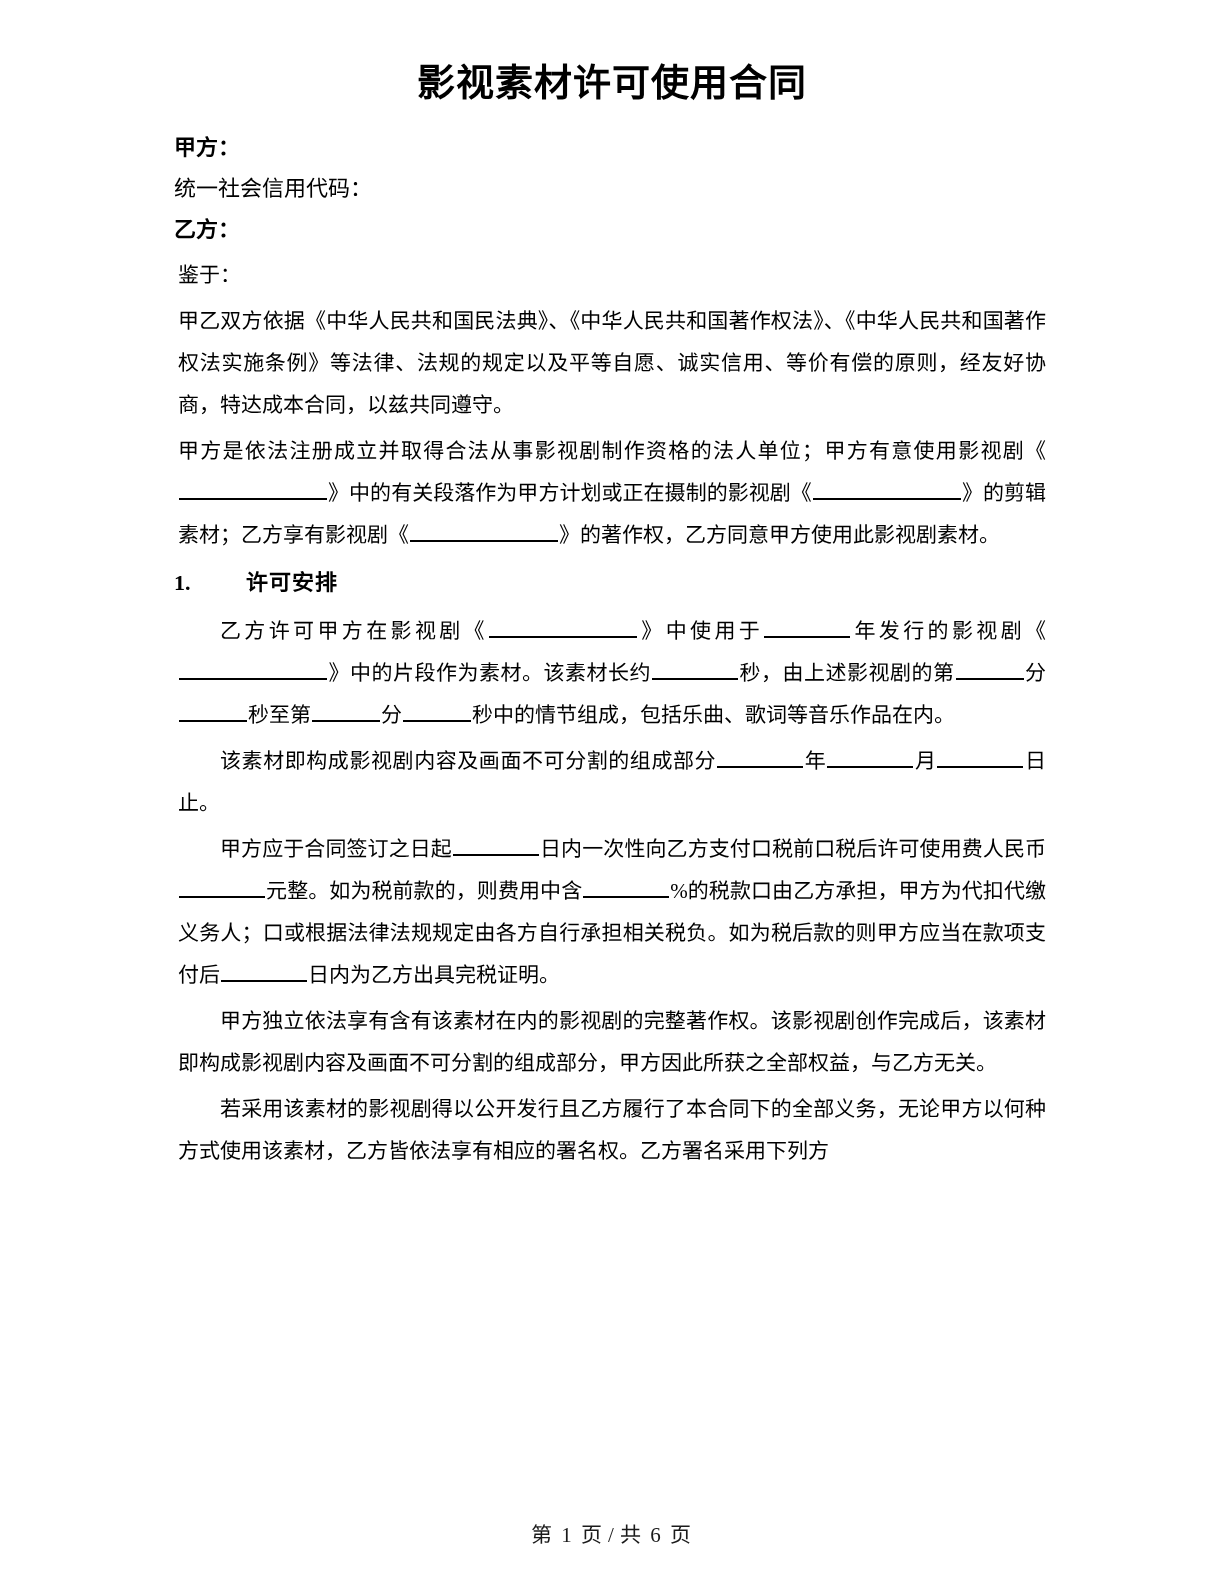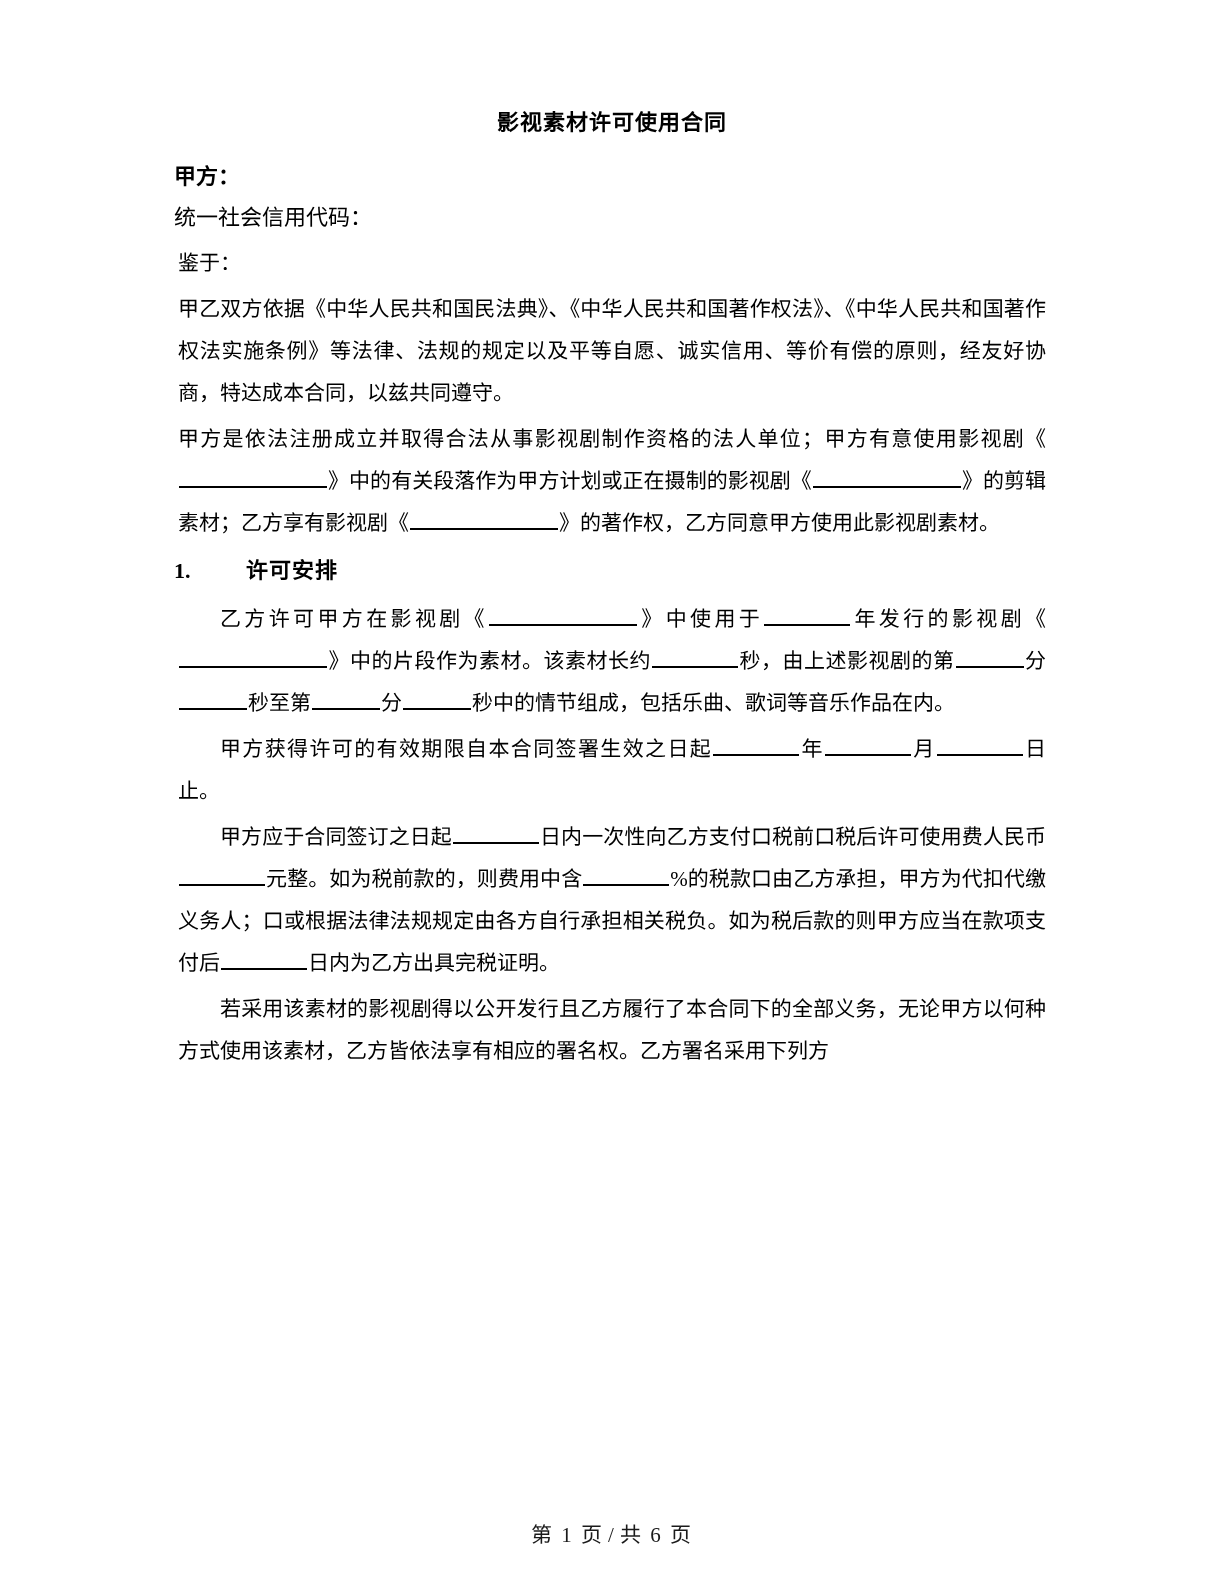--- a/index.html
+++ b/index.html
@@ -23,26 +23,26 @@
   }
   .content {
     position: absolute;
     left: 174px;
     top: 0;
     width: 876px;
   }
 
   
   .doc-title {
-    font-size: 22px;
+    font-size: 38px;
     font-weight: bold;
     text-align: center;
     letter-spacing: 1px;
     margin: 0;
-    padding-top: 108px;
+    padding-top: 58px;
     padding-bottom: 0;
     line-height: 1.35;
   }
 
   
   .party-block {
     margin-top: 18px;
   }
   .party-line {
     font-size: 22px;
@@ -123,20 +123,21 @@
 
 <div class="page">
 
   <div class="content">
 
     <h1 class="doc-title">影视素材许可使用合同</h1>
 
     <div class="party-block">
       <div class="party-line bold">甲方：</div>
       <div class="party-line">统一社会信用代码：</div>
+      <div class="party-line bold">乙方：</div>
     </div>
 
     <p class="para flush">鉴于：</p>
 
     <p class="para flush">甲乙双方依据《中华人民共和国民法典》、《中华人民共和国著作权法》、《中华人民共和国著作权法实施条例》等法律、法规的规定以及平等自愿、诚实信用、等价有偿的原则，经友好协商，特达成本合同，以兹共同遵守。</p>
 
     <p class="para flush">
       <span>甲方是依法注册成立并取得合法从事影视剧制作资格的法人单位；甲方有意使用影视剧《</span><span class="blank b-xl"></span><span>》中的有关段落作为甲方计划或正在摄制的影视剧《</span><span class="blank b-xl"></span><span>》的剪辑素材；乙方享有影视剧《</span><span class="blank b-xl"></span><span>》的著作权，乙方同意甲方使用此影视剧素材。</span>
     </p>
 
@@ -144,27 +145,28 @@
       <span class="sec-num">1.</span>
       <span class="sec-title">许可安排</span>
     </div>
 
     <p class="para indent">
       <span>乙方许可甲方在影视剧《</span><span class="blank b-xl"></span><span>》中使用于</span><span class="blank b-md"></span><span>年发行的影视剧《</span><span class="blank b-xl"></span><span>》中的片段作为素材。该素材长约</span><span class="blank b-md"></span><span>秒，由上述影视剧的第</span><span class="blank b-sm"></span><span>分</span><span class="blank b-sm"></span><span>秒至第</span><span class="blank b-sm"></span><span>分</span><span class="blank b-sm"></span><span>秒中的情节组成，包括乐曲、歌词等音乐作品在内。</span>
     </p>
 
 
     <p class="para indent">
-      <span>甲方获得许可的有效期限自本合同签署生效之日起</span><span class="blank b-md"></span><span>年</span><span class="blank b-md"></span><span>月</span><span class="blank b-md"></span><span>日止。</span>
+      <span>该素材即构成影视剧内容及画面不可分割的组成部分</span><span class="blank b-md"></span><span>年</span><span class="blank b-md"></span><span>月</span><span class="blank b-md"></span><span>日止。</span>
     </p>
 
     <p class="para indent">
       <span>甲方应于合同签订之日起</span><span class="blank b-md"></span><span>日内一次性向乙方支付</span><span class="cbox">口</span><span>税前</span><span class="cbox">口</span><span>税后</span><span>许可使用费人民币</span><span class="blank b-md"></span><span>元整。如为税前款的，则费用中含</span><span class="blank b-md"></span><span>%的税款</span><span class="cbox">口</span><span>由乙方承担，甲方为代扣代缴义务人；</span><span class="cbox">口</span><span>或根据法律法规规定由各方自行承担相关税负。如为税后款的则甲方应当在款项支付后</span><span class="blank b-md"></span><span>日内为乙方出具完税证明。</span>
     </p>
 
+    <p class="para indent">甲方独立依法享有含有该素材在内的影视剧的完整著作权。该影视剧创作完成后，该素材即构成影视剧内容及画面不可分割的组成部分，甲方因此所获之全部权益，与乙方无关。</p>
 
     <p class="para indent">若采用该素材的影视剧得以公开发行且乙方履行了本合同下的全部义务，无论甲方以何种方式使用该素材，乙方皆依法享有相应的署名权。乙方署名采用下列方</p>
 
   </div>
 
   <div class="footer">
     <span>第 1 页</span><span class="sep">/</span><span>共 6 页</span>
   </div>
 
 </div>

